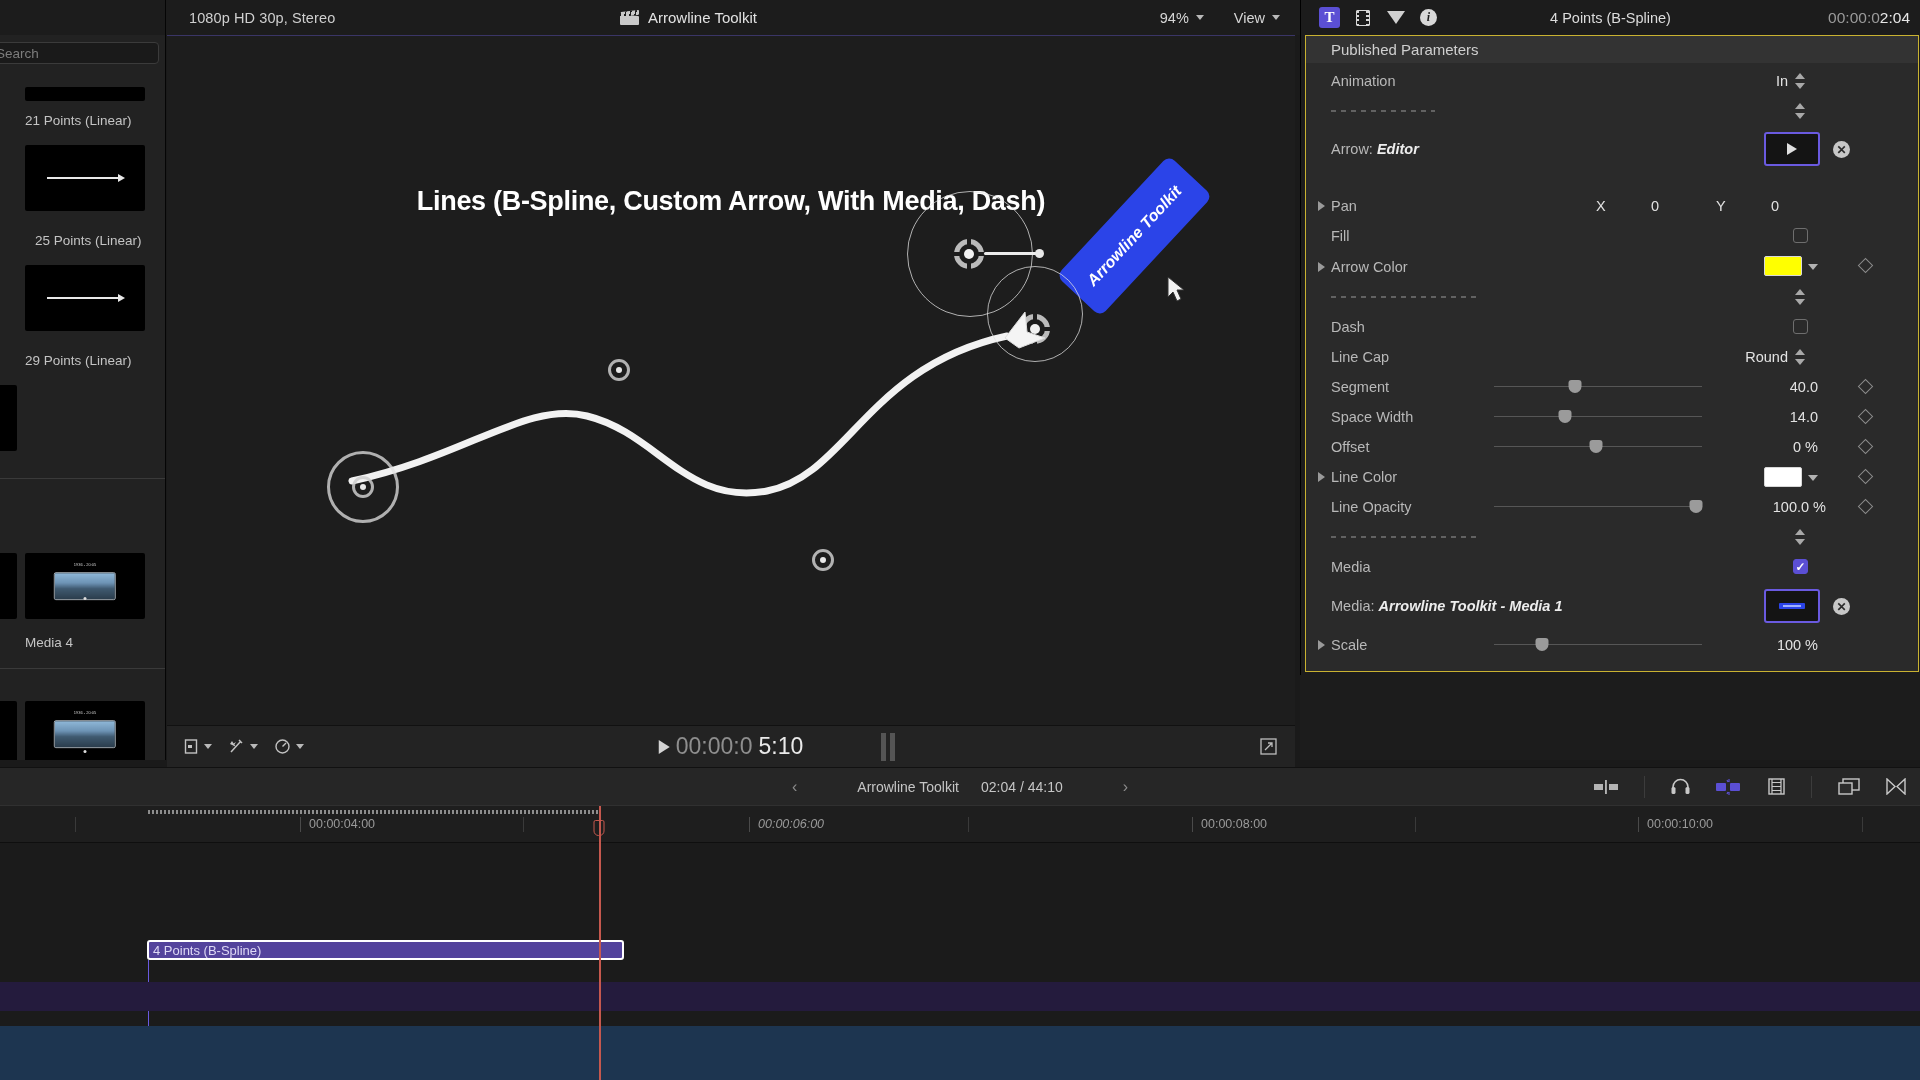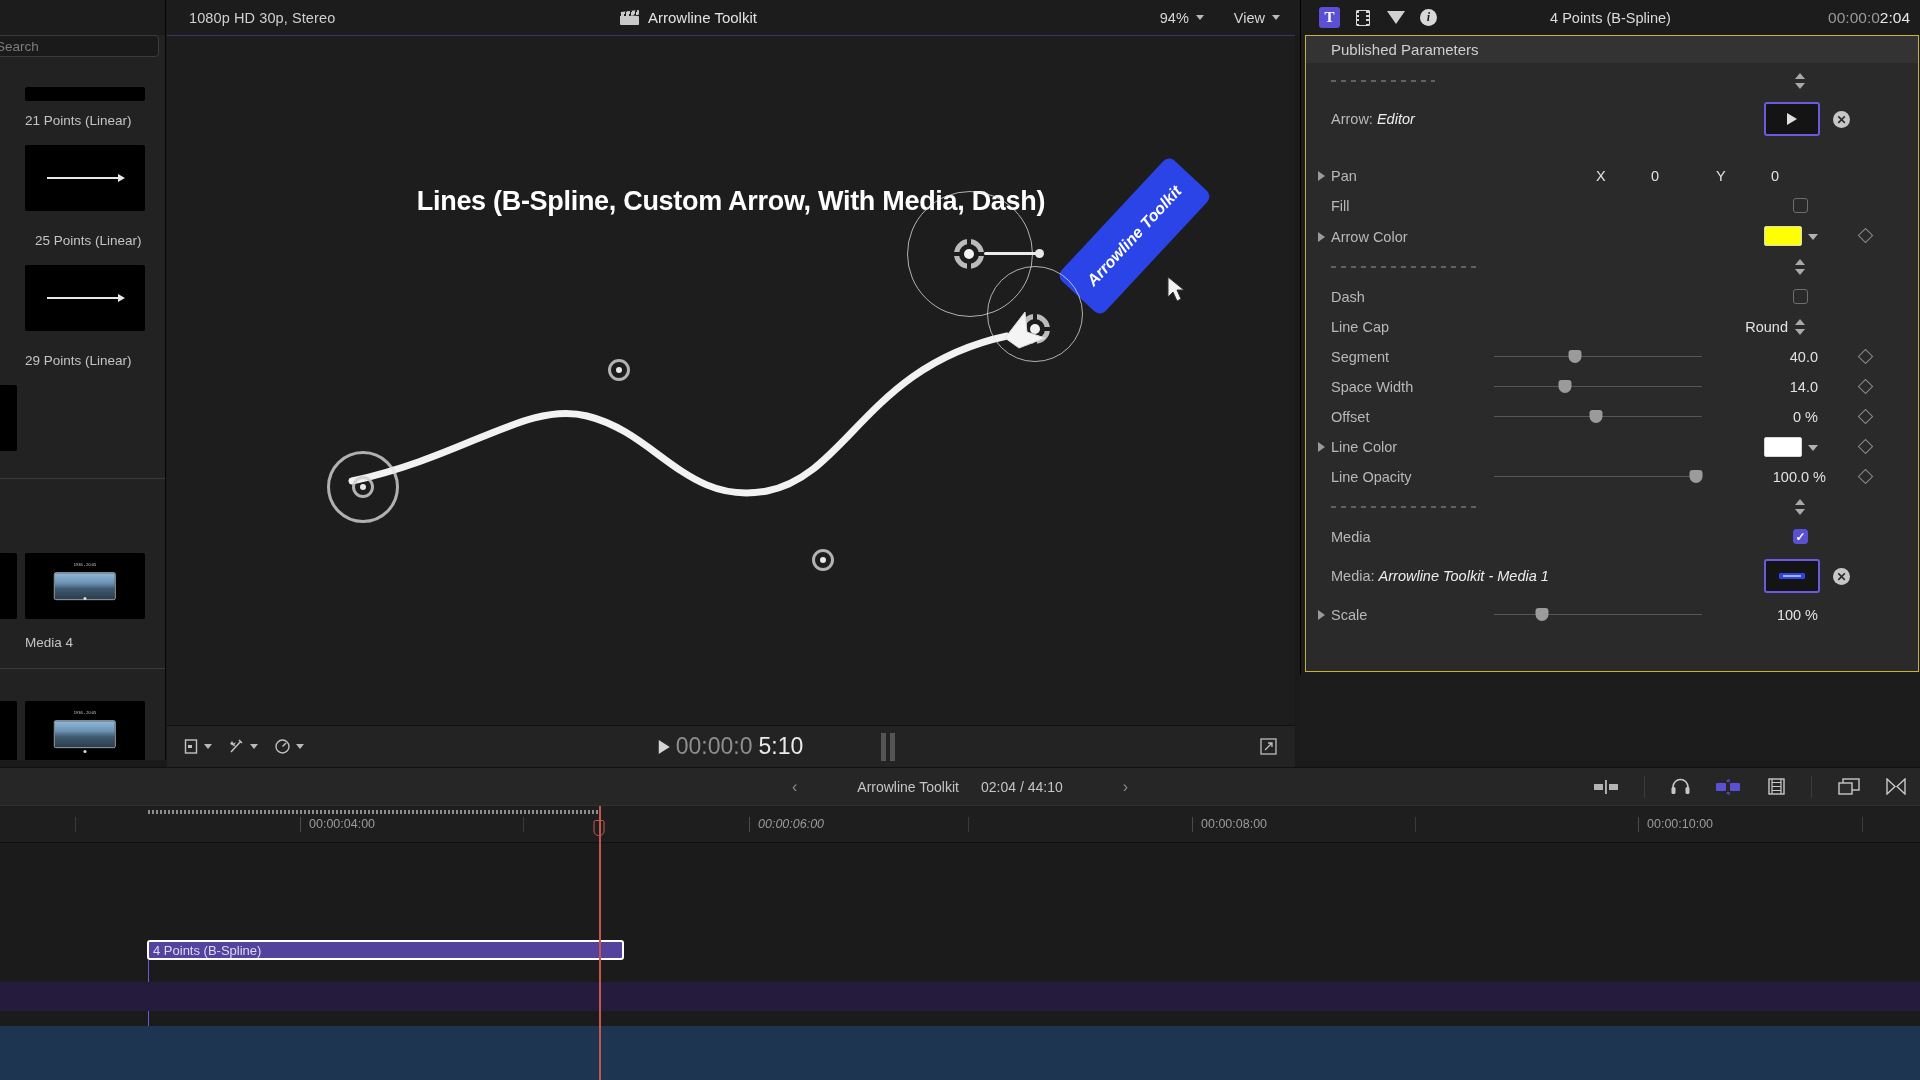--- a/index.html
+++ b/index.html
@@ -55,21 +55,21 @@
     display:flex; align-items:center; justify-content:center; }
   .insp-title { position:absolute; left:0; right:0; text-align:center; font-size:14.5px; color:#dcdcdc; pointer-events:none;}
   .insp-tc { position:absolute; right:10px; font-size:15.5px; color:#9a9a9a; font-family:"Liberation Sans", sans-serif;}
   .insp-tc b { color:#e6e6e6; font-weight:400;}
 
   
   .sidebar {
     position:absolute; left:0; top:35px; width:166px; height:725px;
     background:#222; border-right:1px solid #050505; overflow:hidden;
   }
-  .search-wrap { height:36px; display:flex; padding:0 6px; background:#222;}
+  .search-wrap { height:36px; display:flex; align-items:center; padding:0 6px; background:#222;}
   .search-box {
     width:100%; height:22px; background:#1a1a1a; border:1px solid #3b3b3b; border-radius:4px;
     display:flex; align-items:center; padding:0 7px; margin-left:-18px; width:178px;
   }
   .search-box span { font-size:13.5px; color:#7d7d7d;}
   .sb-list { position:relative; }
   .sb-item { position:relative; }
   .thumb {
     background:#000; border-radius:2px; position:relative; overflow:hidden;
   }
@@ -145,21 +145,21 @@
     border:1.6px solid #c9b231; background:#2a2a2a; overflow:hidden;
   }
   .insp-header {
     height:27px; background:#333; display:flex; align-items:center; padding-left:25px;
     font-size:15px; color:#cfcfcf;
   }
   .prow { position:relative; height:30px; display:flex; align-items:center; font-size:14.5px; color:#b8b8b8;}
   .prow .disc { position:absolute; left:12px; width:0;height:0;
     border-top:5px solid transparent;border-bottom:5px solid transparent;border-left:7px solid #9a9a9a;}
   .prow .plabel { position:absolute; left:25px; }
-  .prow .plabel.italicval em { color:#ededed; font-weight:400;}
+  .prow .plabel.italicval em { color:#ededed; font-weight:700;}
   .dashline { position:absolute; left:25px; top:50%; transform:translateY(-50%);
     height:1px; width:104px;
     background:repeating-linear-gradient(to right,#9a9a9a 0 5px, transparent 5px 10px);}
   .dashline.long { width:150px;}
   .val-num { position:absolute; text-align:right; color:#e2e2e2; font-size:14.5px;}
   .stepper { position:absolute; width:10px; height:16px; }
   .stepper::before, .stepper::after{
     content:""; position:absolute; left:0; width:0;height:0;
     border-left:5px solid transparent;border-right:5px solid transparent;}
   .stepper::before{ top:0; border-bottom:6px solid #a9a9a9;}
@@ -428,20 +428,25 @@
       <rect x="1" y="1" width="15" height="15" fill="none" stroke="#bdbdbd" stroke-width="1.3"></rect>
       <path d="M 5 12 L 12 5 M 8 5 L 12 5 L 12 9" stroke="#bdbdbd" stroke-width="1.3" fill="none"></path>
     </svg>
   </div>
 
   <div class="inspector">
     <div class="insp-box">
 
       <div class="insp-header">Published Parameters</div>
 
+      <div class="prow" style="top:3px;">
+        <span class="plabel">Animation</span>
+        <span class="val-num" style="right:130px;width:60px;">In</span>
+        <span class="stepper" style="right:113px;top:7px;"></span>
+      </div>
 
       <div class="prow" style="top:3px;">
         <span class="dashline"></span>
         <span class="stepper" style="right:113px;top:7px;"></span>
       </div>
 
       <div class="prow" style="top:3px;height:46px;">
         <span class="plabel italicval"><span>Arrow:</span>
           <em>Editor</em></span>
         <span class="well" style="right:98px;top:6px;">

